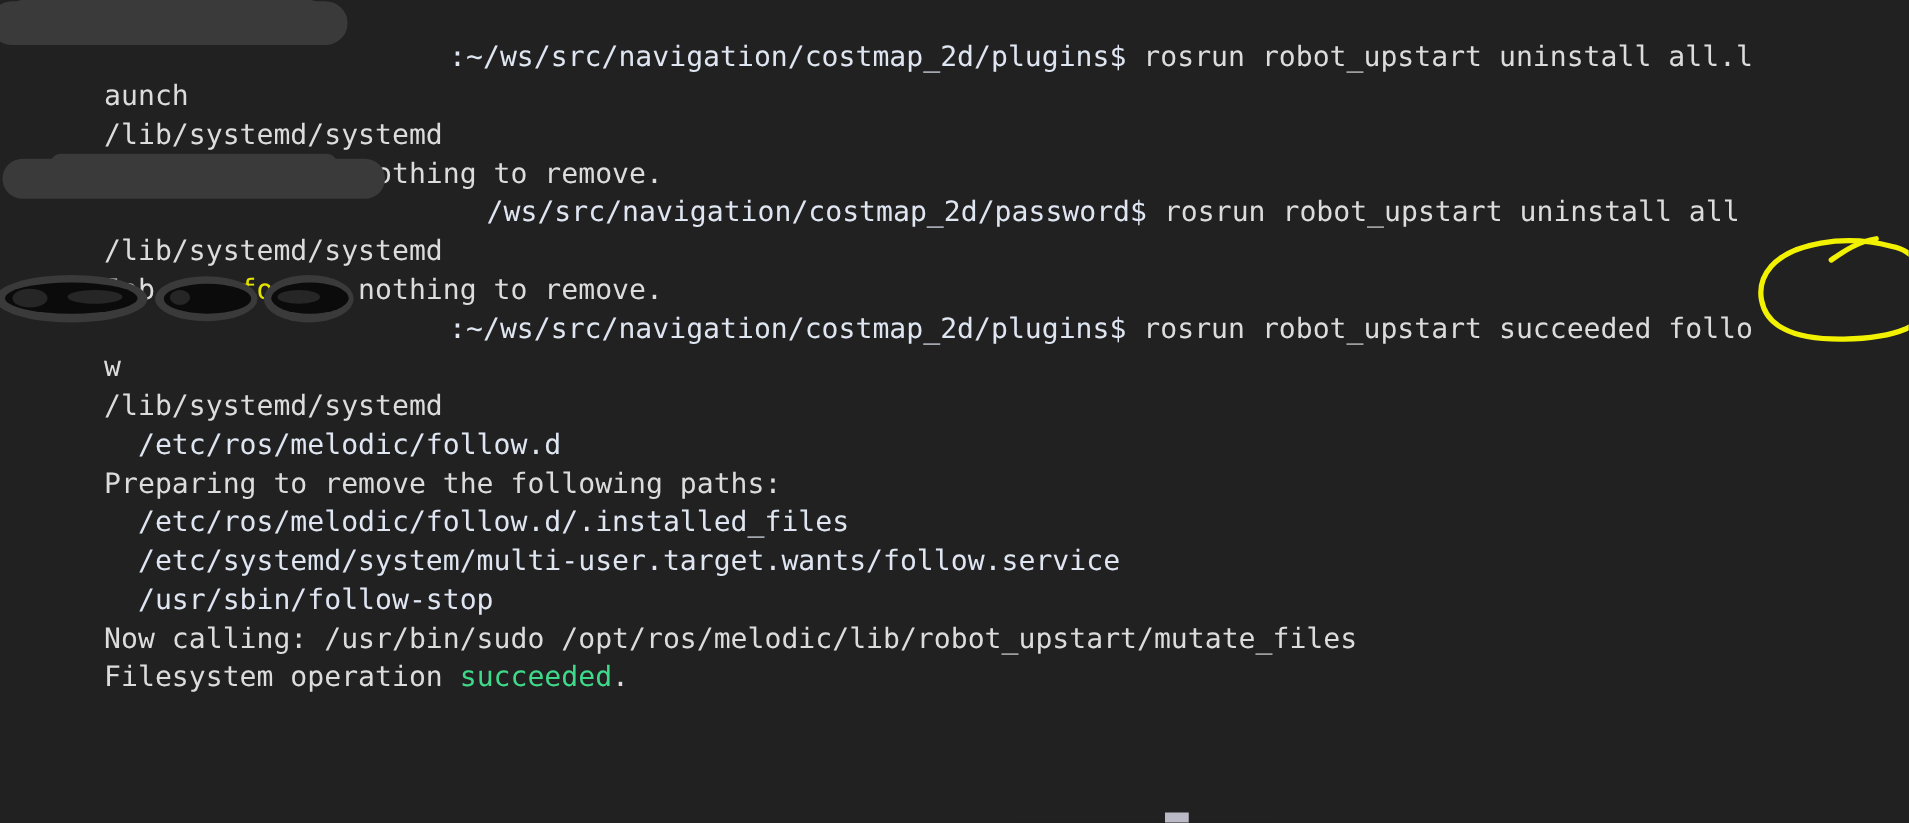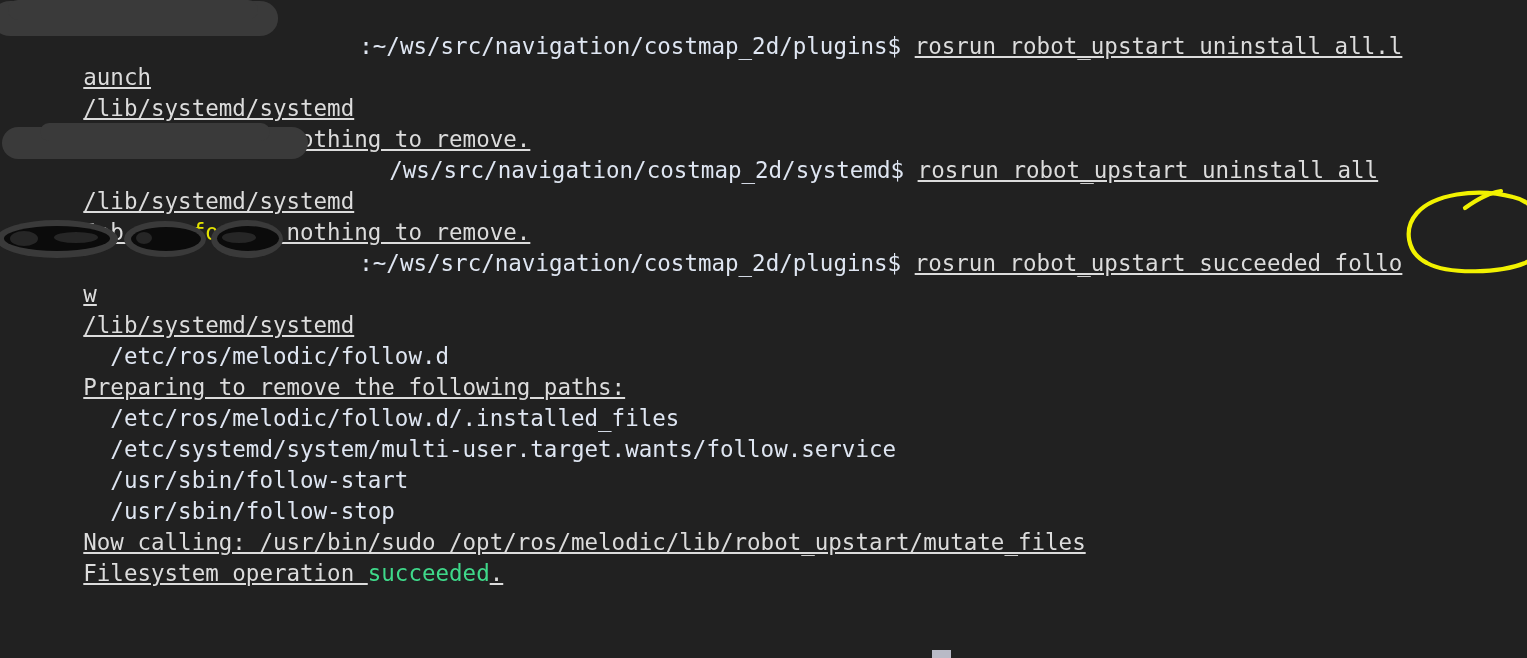--- a/index.html
+++ b/index.html
@@ -37,21 +37,21 @@
     font-size: 22.5px;
     letter-spacing: 0px;
     white-space: pre;
     color: #d6d6d6;
     padding-left: 2px;
     box-sizing: border-box;
   }
 
   .seg { white-space: pre; }
 
-  .c-white   { color: #dcdcdc; text-decoration: underline; }
+  .c-white   { color: #dcdcdc; }
   .c-path    { color: #dfe6f2; }
   .c-yellow  { color: #e3e300; }
   .c-green   { color: #3fd98a; }
 
   
   .redact {
     position: absolute;
     background: #3b3b3b;
     pointer-events: none;
   }
@@ -142,21 +142,21 @@
 
     <div class="line">
       <span class="seg c-white">/lib/systemd/systemd</span>
     </div>
 
     <div class="line">
       <span class="seg c-white">Job </span><span class="seg c-yellow">not found</span><span class="seg c-white">, nothing to remove.</span>
     </div>
 
     <div class="line" style="padding-left: 308px;">
-      <span class="seg c-path">/ws/src/navigation/costmap_2d/systemd$ </span><span class="seg c-white">rosrun robot_upstart uninstall all</span>
+      <span class="seg c-path">/ws/src/navigation/costmap_2d/password$ </span><span class="seg c-white">rosrun robot_upstart uninstall all</span>
     </div>
 
     <div class="line">
       <span class="seg c-white">/lib/systemd/systemd</span>
     </div>
 
     <div class="line">
       <span class="seg c-white">Job </span><span class="seg c-yellow">not found</span><span class="seg c-white">, nothing to remove.</span>
     </div>
 
@@ -177,23 +177,20 @@
     </div>
 
     <div class="line">
       <span class="seg c-white">Preparing to remove the following paths:</span>
     </div>
     <div class="line">
       <span class="seg c-path">  /etc/ros/melodic/follow.d/.installed_files</span>
     </div>
     <div class="line">
       <span class="seg c-path">  /etc/systemd/system/multi-user.target.wants/follow.service</span>
-    </div>
-    <div class="line">
-      <span class="seg c-path">  /usr/sbin/follow-start</span>
     </div>
     <div class="line">
       <span class="seg c-path">  /usr/sbin/follow-stop</span>
     </div>
 
     <div class="line">
       <span class="seg c-white">Now calling: /usr/bin/sudo /opt/ros/melodic/lib/robot_upstart/mutate_files</span>
     </div>
 
 

